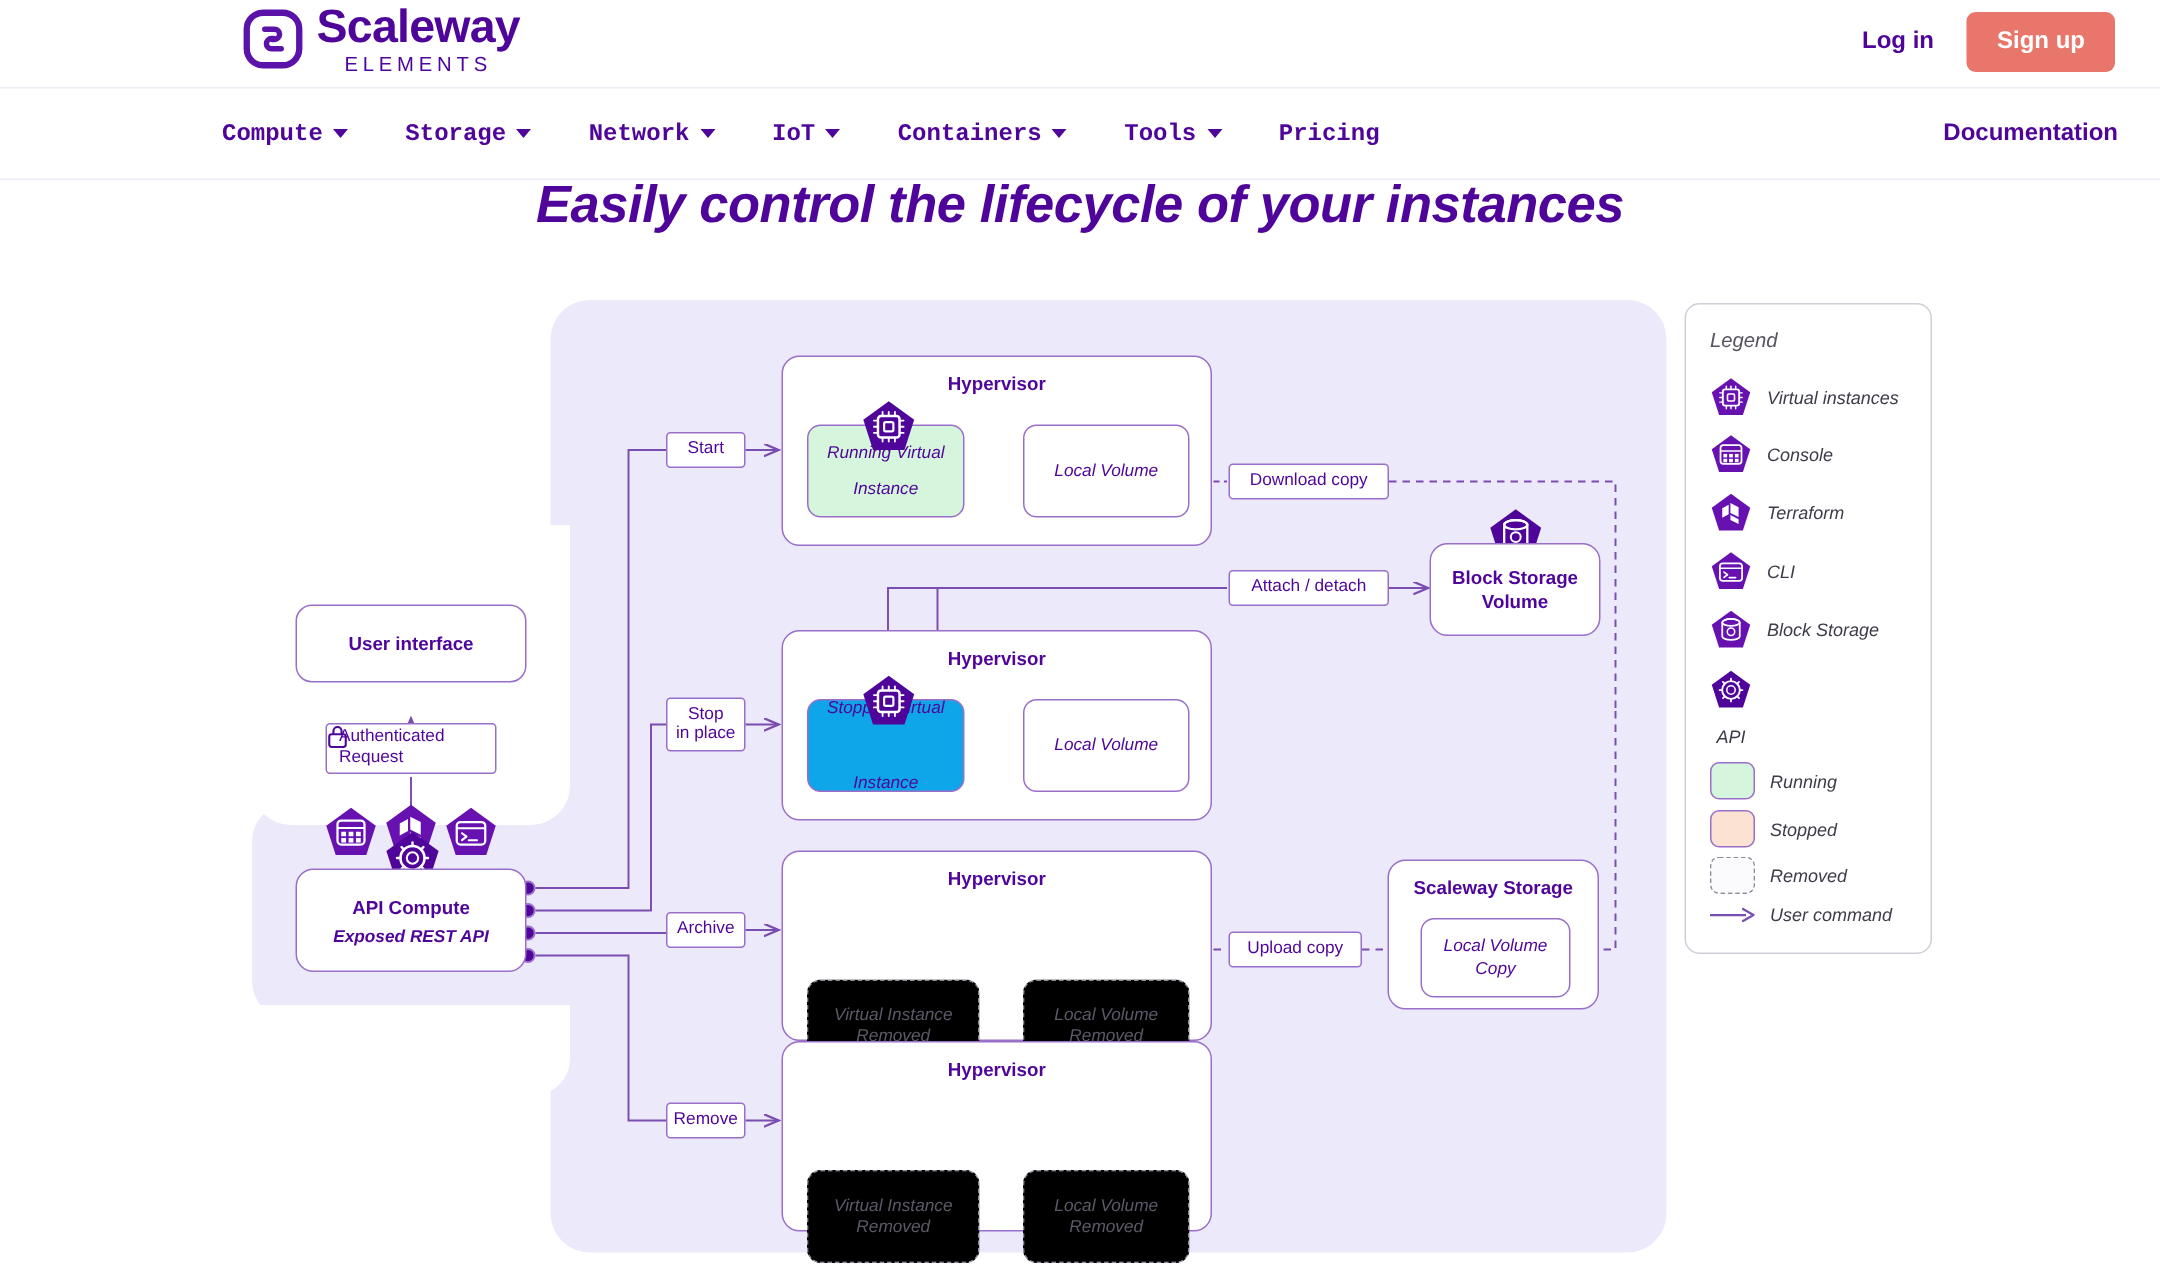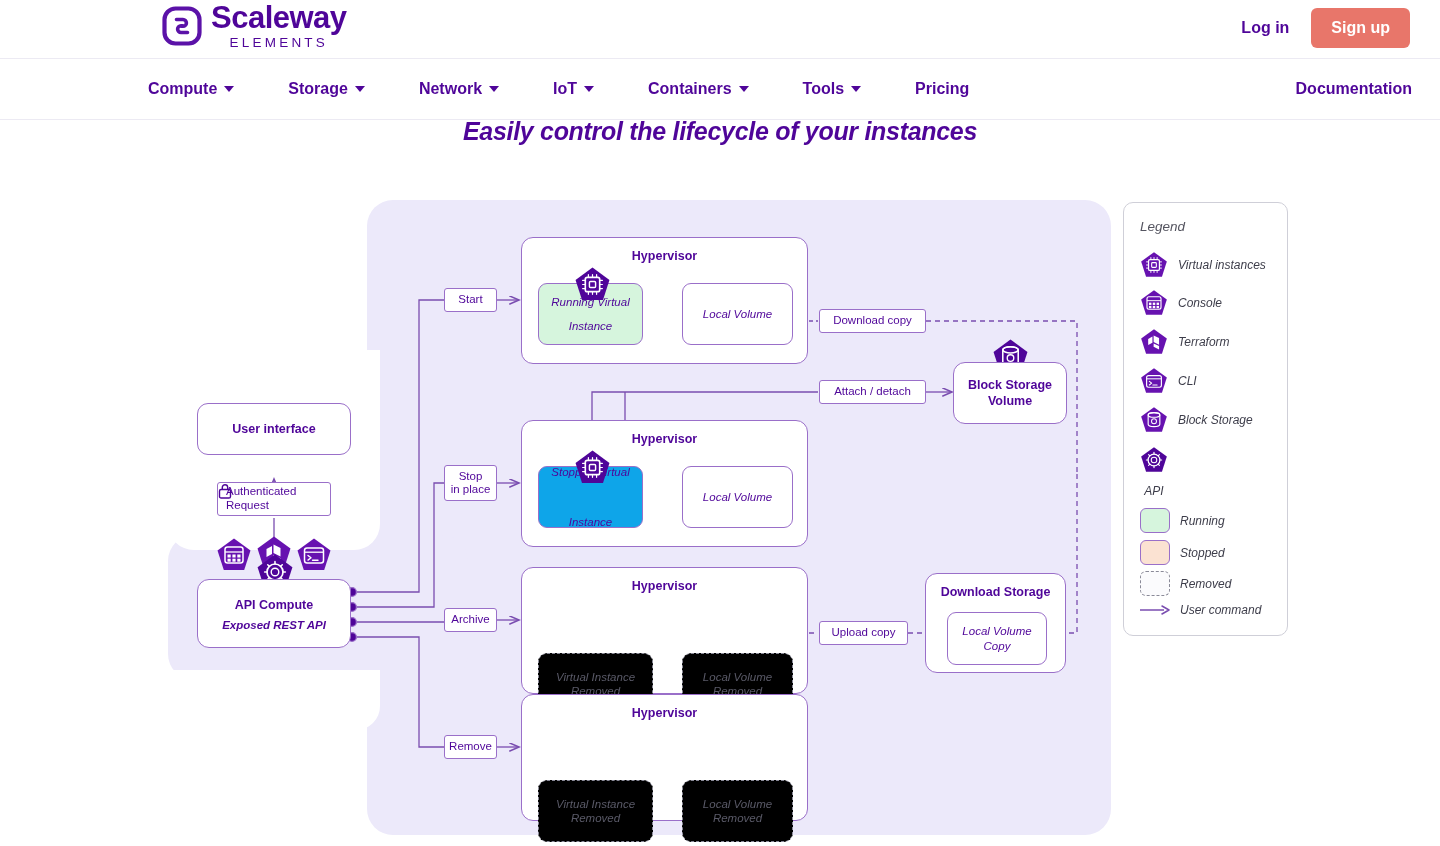--- a/index.html
+++ b/index.html
@@ -26,34 +26,34 @@
   #signup-btn{
     background:#e8766a;color:#fff;border:none;border-radius:6px;
     font-size:16px;font-weight:bold;padding:11px 20px;cursor:pointer;
     font-family:"Liberation Sans", sans-serif;
   }
   
   #nav{
     position:absolute;left:0;top:58px;width:1440px;height:60px;
     background:#fff;border-top:1px solid #eceaf3;border-bottom:1px solid #eceaf3;
   }
-  #nav-left{position:absolute;left:148px;top:0;height:60px;display:flex;align-items:center;gap:16px;}
+  #nav-left{position:absolute;left:148px;top:0;height:60px;display:flex;align-items:center;gap:0px;font-family:Liberation Mono, monospace;}
   .nav-item{
     display:flex;align-items:center;gap:7px;
     font-size:16px;font-weight:bold;color:#4f0599;cursor:pointer;
     padding:0 19px 0 0;margin-right:19px;white-space:nowrap;
   }
   .nav-item:last-child{margin-right:0;padding-right:0;}
   .caret{width:0;height:0;border-left:5px solid transparent;border-right:5px solid transparent;border-top:6px solid #4f0599;display:inline-block;}
   #nav-right{position:absolute;right:28px;top:0;height:60px;display:flex;align-items:center;}
   #doc-link{font-size:16px;font-weight:bold;color:#4f0599;cursor:pointer;text-decoration:none;}
   
   #page-title{
     position:absolute;top:117px;left:0;width:1440px;text-align:center;
-    font-size:25px;font-style:italic;font-weight:bold;color:#4f0599;
+    font-size:35px;font-style:italic;font-weight:bold;color:#4f0599;
     letter-spacing:-0.3px;
   }
   
   #diagram{position:absolute;left:0;top:160px;width:1440px;height:690px;}
   #diagram svg{position:absolute;left:0;top:0;}
   .dg-label{
     position:absolute;box-sizing:border-box;
     display:flex;align-items:center;justify-content:center;
     text-align:center;background:#ffffff;border:1px solid #9a6fc9;
     border-radius:3px;font-size:11.5px;color:#4f0599;line-height:1.15;
@@ -381,21 +381,21 @@
     <circle cx="18" cy="19.5" r="3.2" fill="none" stroke="#ffffff" stroke-width="1.3"></circle>
   </svg>
   <div class="dg-box" style="left:953px;top:202px;width:114px;height:62px;">
     <div class="node-title" style="top:15px;">
       <span>Block Storage</span><br>
       <span>Volume</span>
     </div>
   </div>
 
   <div class="dg-box" style="left:925px;top:413px;width:141px;height:100px;">
-    <div class="hv-title">Download Storage</div>
+    <div class="hv-title">Scaleway Storage</div>
     <div class="inner-box" style="left:21px;top:38px;width:100px;height:53px;flex-direction:column;">
       <span>Local Volume</span>
       <span>Copy</span>
     </div>
   </div>
 
 </div>
 
 <div id="legend">
   <div id="legend-title">Legend</div>

